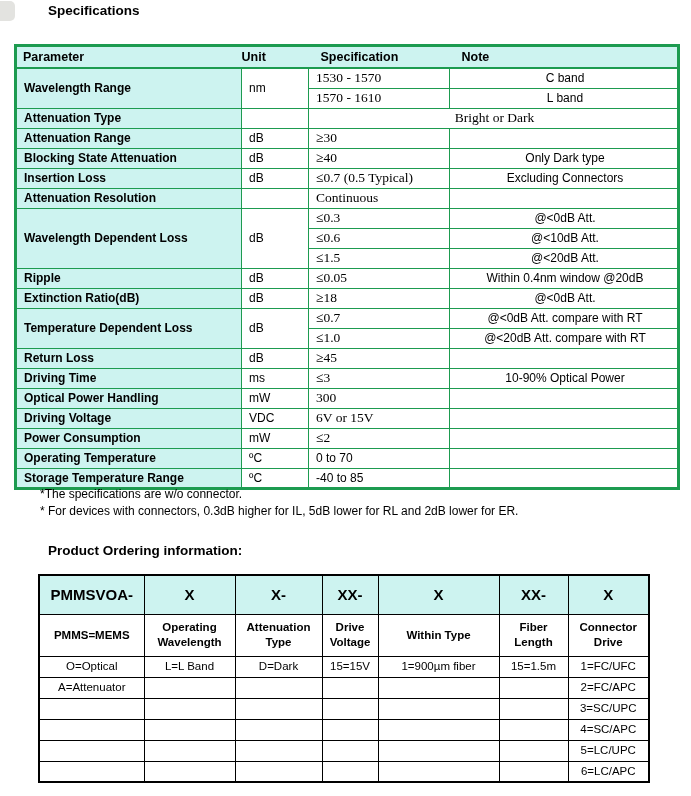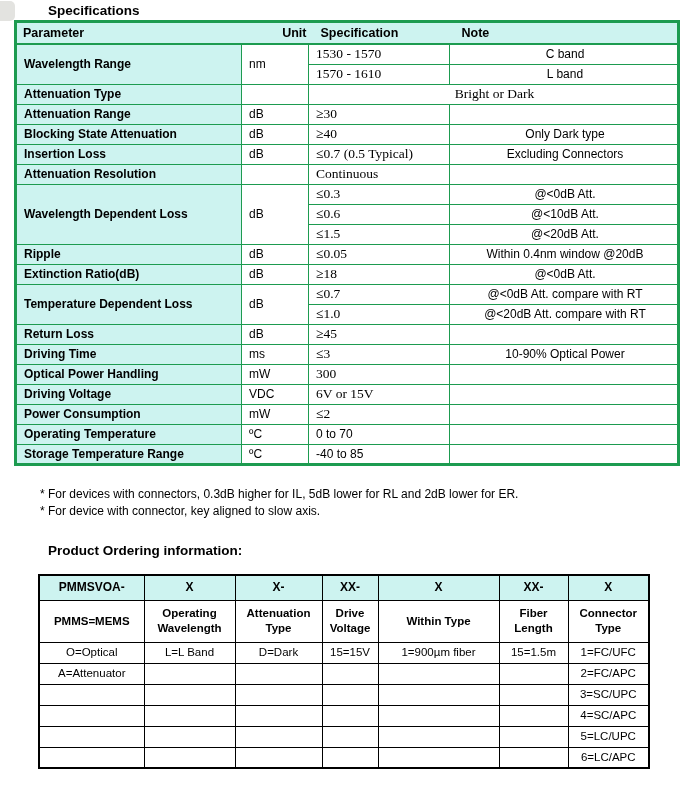--- a/index.html
+++ b/index.html
@@ -21,31 +21,31 @@
   .h-spec{
     position:absolute;left:48px;top:3px;margin:0;
     font-size:13.5px;font-weight:bold;text-align:center;
   }
   .h-order{
     position:absolute;left:48px;top:543px;margin:0;
     font-size:13.5px;font-weight:bold;
   }
   
   table.spec{
-    position:absolute;left:14px;top:20px;width:663px;
+    position:absolute;left:14px;top:44px;width:663px;
     border-collapse:collapse;border:3px solid var(--green);
     table-layout:fixed;
   }
   table.spec thead th{
     border:none;border-bottom:2px solid var(--green);
     background:var(--cyan);
     font-size:12.5px;font-weight:bold;text-align:left;
     padding:3px 2px 3px 6px;height:22px;
   }
-  table.spec thead th.c-unit{text-align:right;padding-left:0;}
+  table.spec thead th.c-unit{text-align:left;padding-left:0;}
   table.spec thead th.c-spech{padding-left:12px;}
   table.spec thead th.c-noteh{padding-left:12px;}
   table.spec tbody td{
     border:1px solid var(--green);
     padding:1px 4px 1px 7px;height:20px;line-height:16px;
     overflow:hidden;white-space:nowrap;
   }
   td.param{background:var(--cyan);font-weight:bold;font-size:12px;padding-left:6px;}
   td.unit{font-size:12px;}
   td.spec-val{font-family:"Liberation Serif",serif;font-size:13.5px;padding-left:8px;}
@@ -65,21 +65,21 @@
     position:absolute;left:38px;top:574px;width:610px;
     border-collapse:collapse;border:2px solid #000;
     table-layout:fixed;
   }
   table.order td{
     border:1px solid #000;text-align:center;
     font-size:11.5px;padding:1px 2px;height:21px;line-height:15px;
     overflow:hidden;
   }
   table.order tr.code-row td{
-    background:var(--cyan);font-weight:bold;font-size:12px;height:25px;margin-top:9px;
+    background:var(--cyan);font-weight:bold;font-size:15px;height:39px;margin-top:9px;
   }
   table.order tr.label-row td{
     font-weight:bold;white-space:pre-line;height:42px;
   }
 </style>
 </head>
 <body>
 
 <div class="corner-artifact"></div>
 
@@ -215,22 +215,22 @@
       <tr>
         <td class="param">Storage Temperature Range</td>
         <td class="unit">ºC</td>
         <td class="spec-val plain">-40 to 85</td>
         <td class="note-val"></td>
       </tr>
     </tbody>
 </table>
 
 <div class="footnotes">
+    <div>*The specifications are w/o connector.</div>
     <div>* For devices with connectors, 0.3dB higher for IL, 5dB lower for RL and 2dB lower for ER.</div>
-    <div>* For device with connector, key aligned to slow axis.</div>
   </div>
 
 <h2 class="h-order">Product Ordering information:</h2>
 
 <table class="order">
   <colgroup>
     <col style="width:105px">
       <col style="width:91px">
       <col style="width:87px">
     <col style="width:56px">
@@ -253,21 +253,21 @@
         <td class="">Operating
 Wavelength</td>
         <td class="">Attenuation
 Type</td>
         <td class="">Drive
 Voltage</td>
         <td class="">Within Type</td>
         <td class="">Fiber
 Length</td>
         <td class="">Connector
-Type</td>
+Drive</td>
       </tr>
       <tr>
         <td class="">O=Optical</td>
         <td class="">L=L Band</td>
         <td class="">D=Dark</td>
         <td class="">15=15V</td>
         <td class="">1=900µm fiber</td>
         <td class="">15=1.5m</td>
         <td class="">1=FC/UFC</td>
       </tr>

